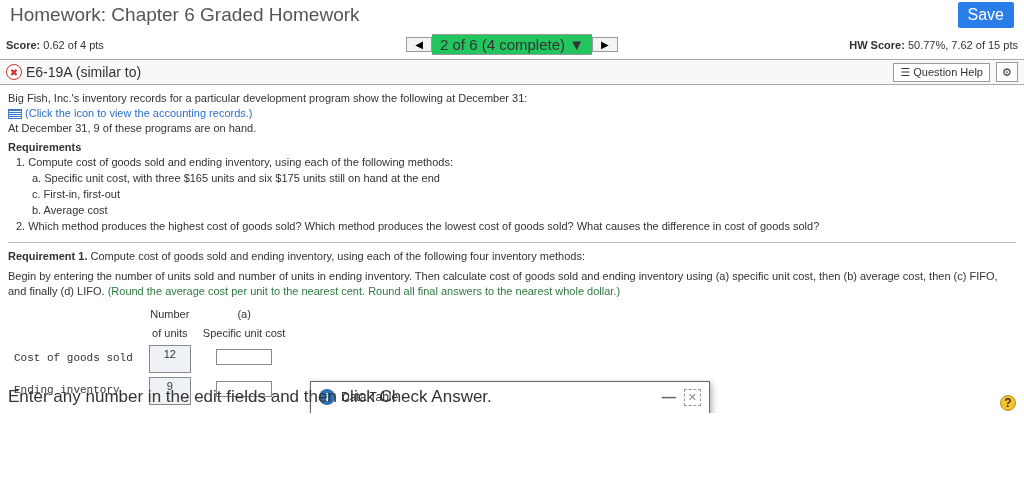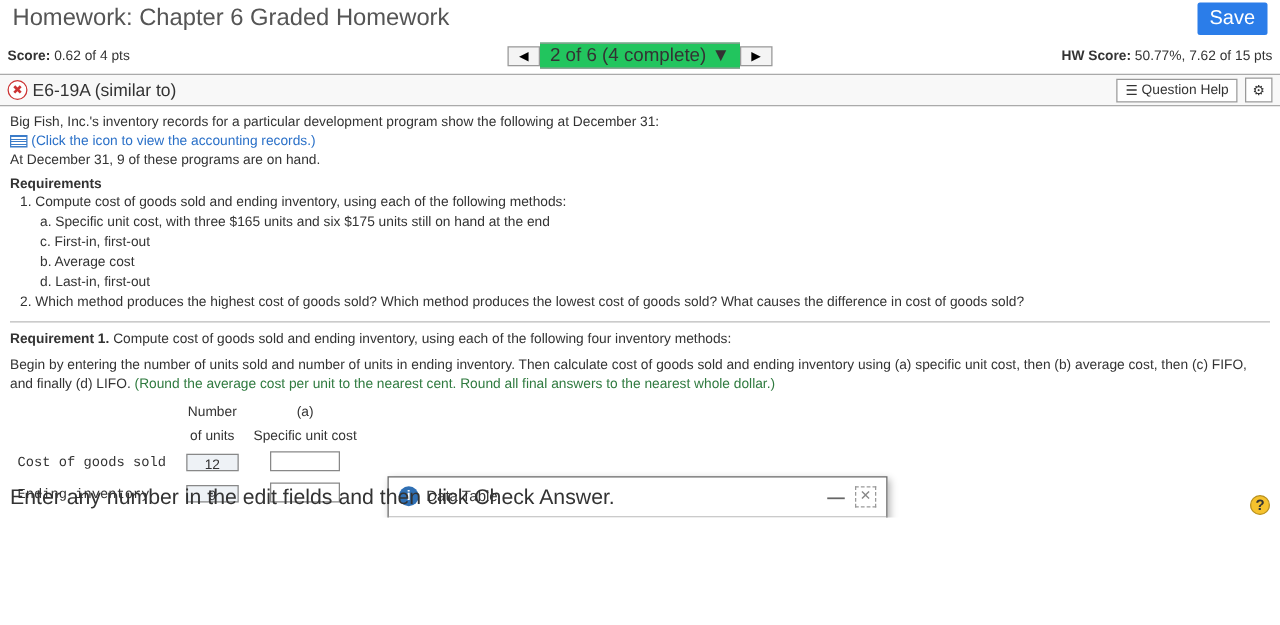--- a/index.html
+++ b/index.html
@@ -24,21 +24,21 @@
 .tableicon::before { content:""; position:absolute; inset:1px; background:repeating-linear-gradient(#3b7cc9 0 1px,#fff 1px 2px); }
 .req-head { font-weight:bold; margin-top:4px; }
 .req-list { margin-left:8px; }
 .req-list div { margin-top:1px; }
 .sub { margin-left:16px; }
 .hr { border-top:1px solid #bbb; margin:8px 0 6px; }
 .greenish { color:#2f7a3f; }
 .worktbl { margin-top:6px; border-collapse:collapse; }
 .worktbl td,.worktbl th { padding:2px 6px; font-size:11px; text-align:center; font-weight:normal; }
 .worktbl .lbl { text-align:left; padding-right:10px;font-family:Liberation Mono, monospace; }
-.numbox { border:1px solid #888; background:#eef2f6; width:42px; height:14px; display:inline-block; text-align:center; line-height:16px; }
+.numbox { border:1px solid #888; background:#eef2f6; width:42px; height:28px; display:inline-block; text-align:center; line-height:16px; }
 .valbox { border:1px solid #888; background:#fff; width:56px; height:16px; display:inline-block; }
 .popup { position:absolute; top:296px; left:310px; width:400px; border:1px solid #666; background:#fff; box-shadow:2px 2px 6px rgba(0,0,0,.3); }
 .popup-hdr { display:flex; align-items:center; justify-content:space-between; padding:6px 8px; border-bottom:1px solid #bbb; }
 .popup-hdr-l { display:flex; align-items:center; gap:6px; font-size:12px; }
 .info-i { width:16px; height:16px; border-radius:50%; background:#2f6fb3; color:#fff; display:inline-flex; align-items:center; justify-content:center; font-size:11px; font-weight:bold; }
 .popup-hdr-r { display:flex; align-items:center; gap:8px; font-size:14px; color:#666; }
 .popup-body { padding:14px 14px 8px; }
 .datatbl { border-collapse:collapse; width:100%; font-size:11px; }
 .datatbl td { padding:2px 4px; border-bottom:1px solid #555; white-space:nowrap; }
 .datatbl td.dots { letter-spacing:1px; color:#666; }
@@ -96,21 +96,20 @@
     <span class="tableicon"></span>
     <span class="tablink">(Click the icon to view the accounting records.)</span>
   </div>
   <div>At December 31, 9 of these programs are on hand.</div>
   <div class="req-head">Requirements</div>
   <div class="req-list">
     <div>1. Compute cost of goods sold and ending inventory, using each of the following methods:</div>
     <div class="sub">a. Specific unit cost, with three $165 units and six $175 units still on hand at the end</div>
     <div class="sub">c. First-in, first-out</div>
     <div class="sub">b. Average cost</div>
-    <div class="sub">d. Last-in, first-out</div>
     <div>2. Which method produces the highest cost of goods sold? Which method produces the lowest cost of goods sold? What causes the difference in cost of goods sold?</div>
   </div>
   <div class="hr"></div>
   <div>
     <b>Requirement 1.</b><span> Compute cost of goods sold and ending inventory, using each of the following four inventory methods:</span>
   </div>
   <div style="margin-top:6px">
     <span>Begin by entering the number of units sold and number of units in ending inventory. Then calculate cost of goods sold and ending inventory using (a) specific unit cost, then (b) average cost, then (c) FIFO, and finally (d) LIFO. </span><span class="greenish">(Round the average cost per unit to the nearest cent. Round all final answers to the nearest whole dollar.)</span>
   </div>
 

